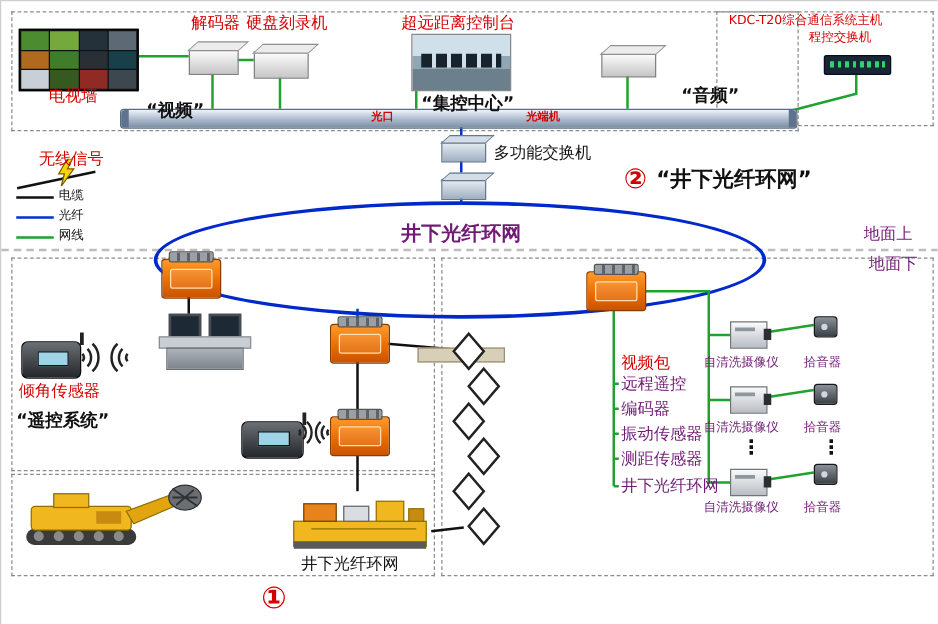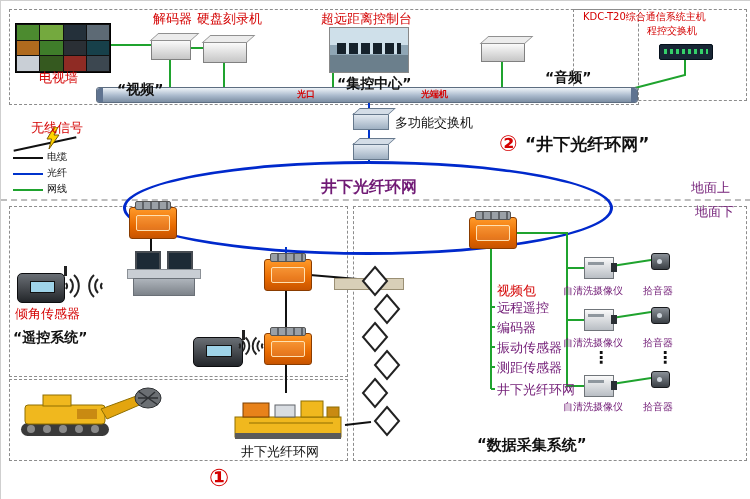--- a/index.html
+++ b/index.html
@@ -258,17 +258,16 @@
   <div class="pick" style="left:650px;top:306px"></div>
   <div class="pick" style="left:650px;top:370px"></div>
   <div class="lbl grn s10" style="left:562px;top:284px">自清洗摄像仪</div>
   <div class="lbl grn s10" style="left:562px;top:336px">自清洗摄像仪</div>
   <div class="lbl grn s10" style="left:562px;top:400px">自清洗摄像仪</div>
   <div class="lbl grn s10" style="left:642px;top:284px">拾音器</div>
   <div class="lbl grn s10" style="left:642px;top:336px">拾音器</div>
   <div class="lbl grn s10" style="left:642px;top:400px">拾音器</div>
   <div class="lbl blk b s16" style="left:592px;top:348px">⋮</div>
   <div class="lbl blk b s16" style="left:656px;top:348px">⋮</div>
-  <div class="lbl blk b s15" style="left:476px;top:436px">“数据采集系统”</div>
 
   <div class="lbl red b s24" style="left:208px;top:464px">①</div>
 
 </div>
 
 </body></html>

